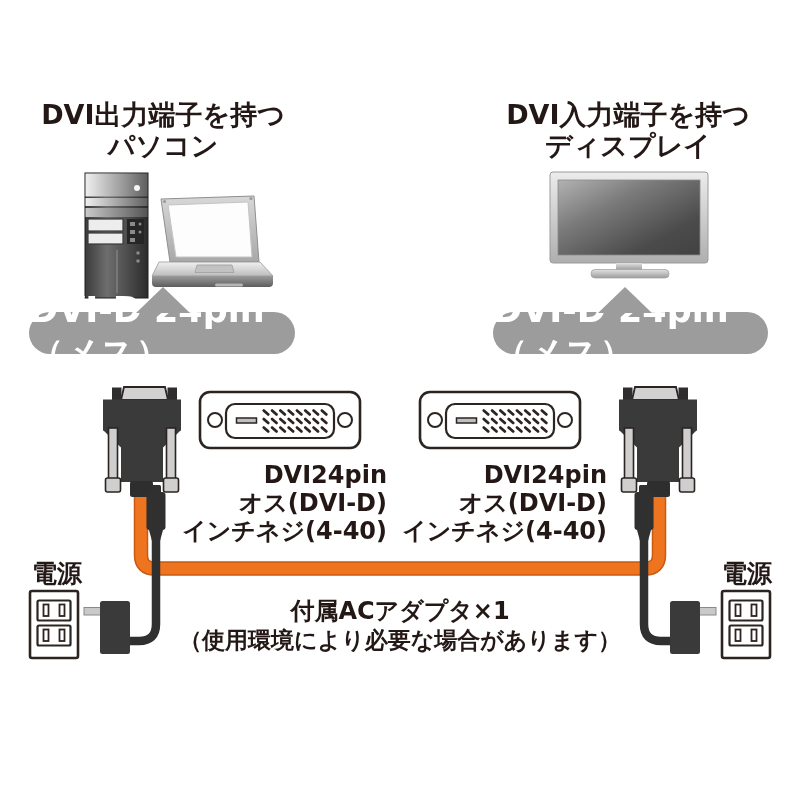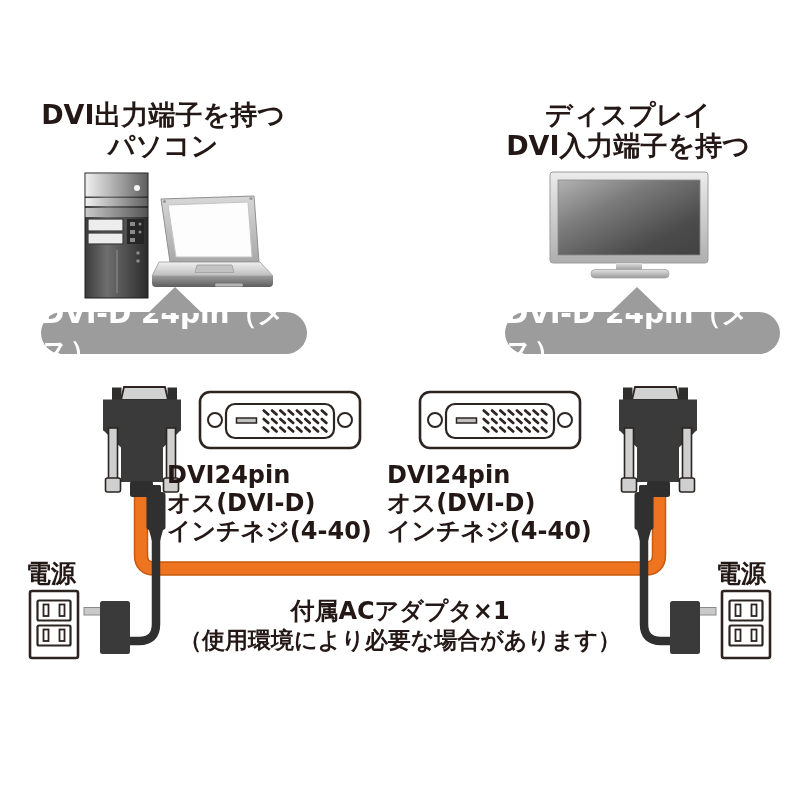--- a/index.html
+++ b/index.html
@@ -3,29 +3,29 @@
 <meta charset="utf-8">
 <style>
   html,body{margin:0;padding:0;background:#fff;}
   .stage{
     position:relative;width:800px;height:740px;background:#ffffff;overflow:hidden;
     font-family:"DejaVu Sans","Liberation Sans",sans-serif;color:#231815;
   }
   .gfx{position:absolute;left:0;top:0;width:800px;height:800px;}
   .txt{position:absolute;white-space:nowrap;color:#231815;}
   .t-title{font-size:27px;font-weight:700;line-height:31px;text-align:center;}
-  .t-conn{font-size:24px;font-weight:700;line-height:28px;text-align:left;}
-  .t-power{font-size:25px;font-weight:700;text-align:left;}
+  .t-conn{font-size:24px;font-weight:700;line-height:28px;text-align:right;}
+  .t-power{font-size:25px;font-weight:700;text-align:right;}
   .t-note{text-align:center;line-height:30px;font-weight:700;}
   .t-note .l1{font-size:24px;}
   .t-note .l2{font-size:23px;font-family:Liberation Serif, serif;}
   .badge{
     position:absolute;background:#9c9c9d;border-radius:21px;color:#ffffff;
     display:flex;align-items:center;justify-content:center;
-    font-size:28px;font-weight:700;margin-left:12px;
+    font-size:35px;font-weight:700;
   }
   .badge .tri{
     position:absolute;top:-25px;width:0;height:0;
     border-left:27px solid transparent;border-right:27px solid transparent;
     border-bottom:26px solid #9c9c9d;
   }
 </style>
 </head>
 <body>
 
@@ -191,22 +191,22 @@
 
     <use href="#asm"></use>
     <use href="#asm" transform="translate(800,0) scale(-1,1)"></use>
   </svg>
 
   <div class="txt t-title" style="left:32px;top:99px;width:262px;">
     <div>DVI出力端子を持つ</div>
     <div>パソコン</div>
   </div>
   <div class="txt t-title" style="left:497px;top:99px;width:262px;">
+    <div>DVI入力端子を持つ</div>
     <div>ディスプレイ</div>
-    <div>DVI入力端子を持つ</div>
   </div>
 
   <div class="badge" style="left:29px;top:312px;width:266px;height:42px;">
     <span class="tri" style="left:107px;"></span>
     <span>DVI-D 24pin（メス）</span>
   </div>
   <div class="badge" style="left:493px;top:312px;width:275px;height:42px;">
     <span class="tri" style="left:105px;"></span>
     <span>DVI-D 24pin（メス）</span>
   </div>

